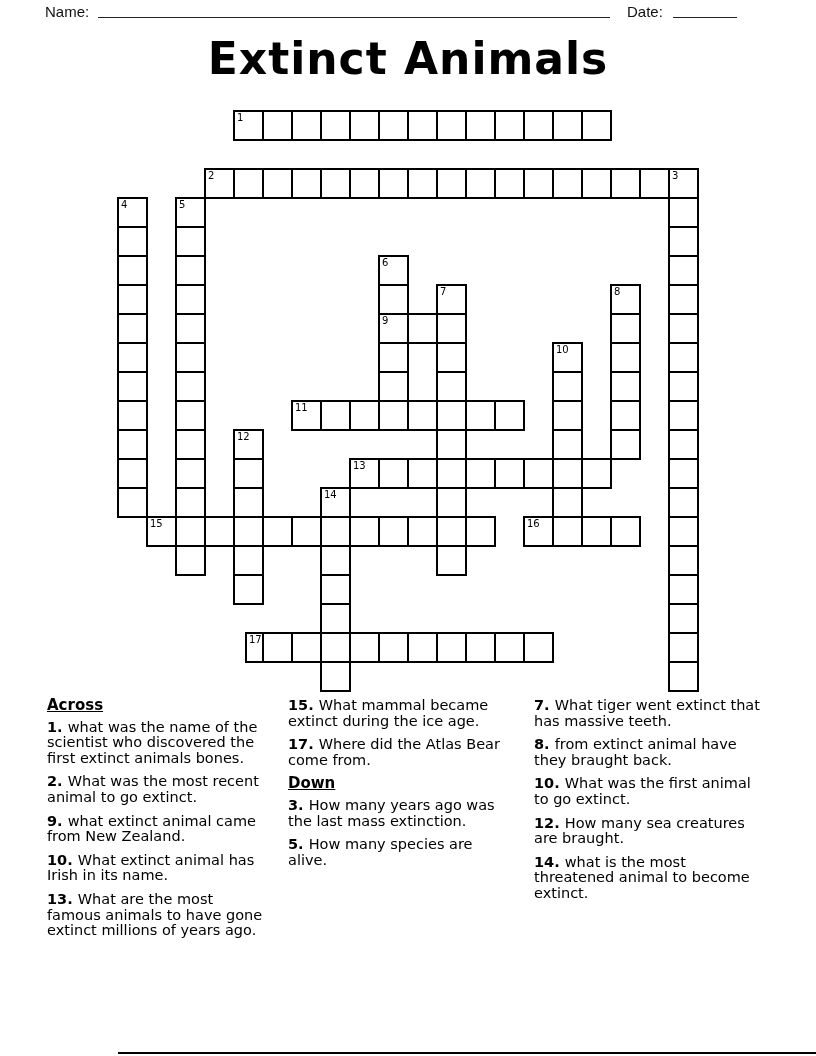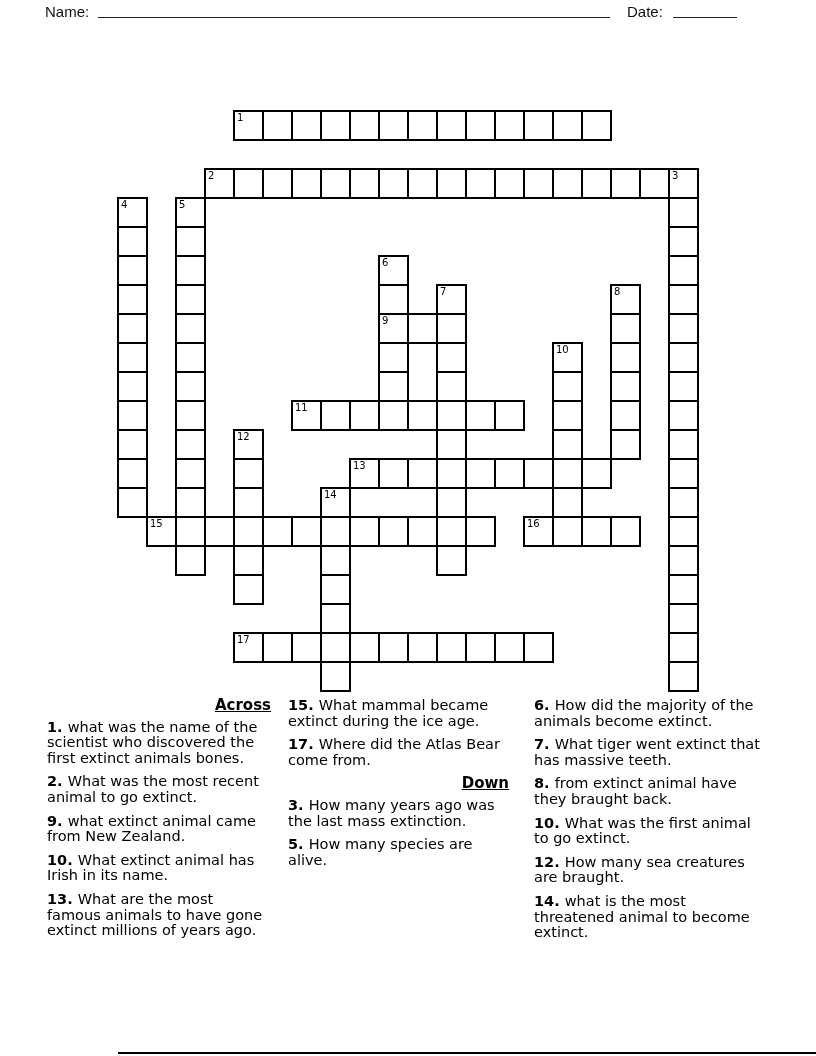--- a/index.html
+++ b/index.html
@@ -70,39 +70,39 @@
   #clue-col-1{left:47px;width:224px;}
   #clue-col-2{left:288px;width:221px;}
   #clue-col-3{left:534px;width:232px;}
   .clue{margin:0 0 8px 0;}
   .clue b{font-weight:bold;}
   .clue-heading{
     font-weight:bold;
     text-decoration:underline;
     font-size:15px;
     margin:0 0 6px 0;
-    text-align:right;
   }
   .page-bottom-edge{
     position:absolute;
     left:118px;top:1052px;
     width:698px;height:2px;
     background:#000;
   }
 </style>
 </head>
 <body>
 
 <div class="page">
 
   <span class="hdr-label" id="name-label">Name:</span>
   <span class="hdr-line" id="name-line"></span>
   <span class="hdr-label" id="date-label">Date:</span>
   <span class="hdr-line" id="date-line"></span>
 
+  <div class="title">Extinct Animals</div>
 
   <div class="grid">
       <div class="cell" style="left: 116px; top: 0px;">
         <span class="cellnum">1</span>
       </div>
       <div class="cell" style="left: 145px; top: 0px;"></div>
       <div class="cell" style="left: 174px; top: 0px;"></div>
       <div class="cell" style="left: 203px; top: 0px;"></div>
       <div class="cell" style="left: 232px; top: 0px;"></div>
       <div class="cell" style="left: 261px; top: 0px;"></div>
@@ -273,21 +273,21 @@
       <div class="cell" style="left: 261px; top: 406px;"></div>
       <div class="cell" style="left: 290px; top: 406px;"></div>
       <div class="cell" style="left: 319px; top: 406px;"></div>
       <div class="cell" style="left: 348px; top: 406px;"></div>
       <div class="cell" style="left: 406px; top: 406px;">
         <span class="cellnum">16</span>
       </div>
       <div class="cell" style="left: 435px; top: 406px;"></div>
       <div class="cell" style="left: 464px; top: 406px;"></div>
       <div class="cell" style="left: 493px; top: 406px;"></div>
-      <div class="cell" style="left: 116px; top: 522px;">
+      <div class="cell" style="left: 128px; top: 522px;">
         <span class="cellnum">17</span>
       </div>
       <div class="cell" style="left: 145px; top: 522px;"></div>
       <div class="cell" style="left: 174px; top: 522px;"></div>
       <div class="cell" style="left: 203px; top: 522px;"></div>
       <div class="cell" style="left: 232px; top: 522px;"></div>
       <div class="cell" style="left: 261px; top: 522px;"></div>
       <div class="cell" style="left: 290px; top: 522px;"></div>
       <div class="cell" style="left: 319px; top: 522px;"></div>
       <div class="cell" style="left: 348px; top: 522px;"></div>
@@ -304,21 +304,20 @@
       <div class="clue"><b>13. </b><span>What are the most famous animals to have gone extinct millions of years ago.</span></div>
     </div>
   <div class="clue-col" id="clue-col-2">
       <div class="clue"><b>15. </b><span>What mammal became extinct during the ice age.</span></div>
       <div class="clue"><b>17. </b><span>Where did the Atlas Bear come from.</span></div>
       <div class="clue-heading">Down</div>
       <div class="clue"><b>3. </b><span>How many years ago was the last mass extinction.</span></div>
       <div class="clue"><b>5. </b><span>How many species are alive.</span></div>
     </div>
   <div class="clue-col" id="clue-col-3">
-      <div class="clue"><b>6. </b><span>How did the majority of the animals become extinct.</span></div>
       <div class="clue"><b>7. </b><span>What tiger went extinct that has massive teeth.</span></div>
       <div class="clue"><b>8. </b><span>from extinct animal have they braught back.</span></div>
       <div class="clue"><b>10. </b><span>What was the first animal to go extinct.</span></div>
       <div class="clue"><b>12. </b><span>How many sea creatures are braught.</span></div>
       <div class="clue"><b>14. </b><span>what is the most threatened animal to become extinct.</span></div>
     </div>
 
   <div class="page-bottom-edge"></div>
 
 </div>

